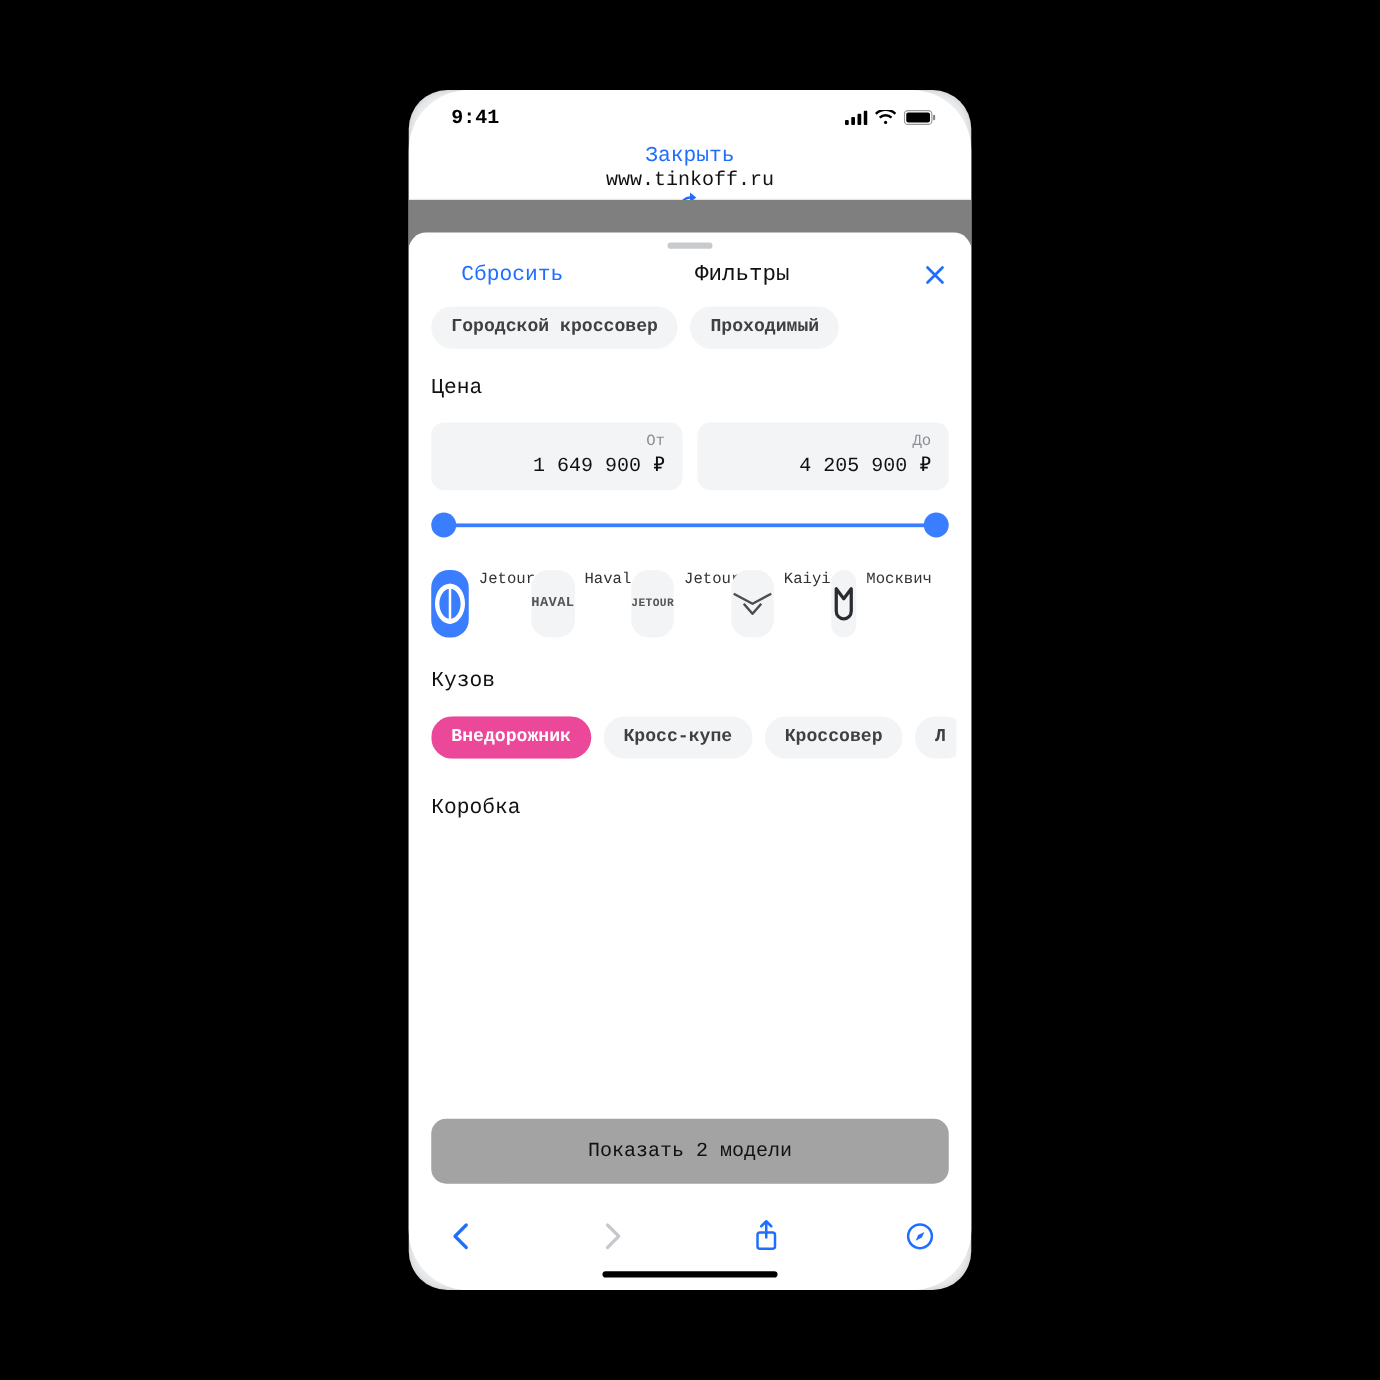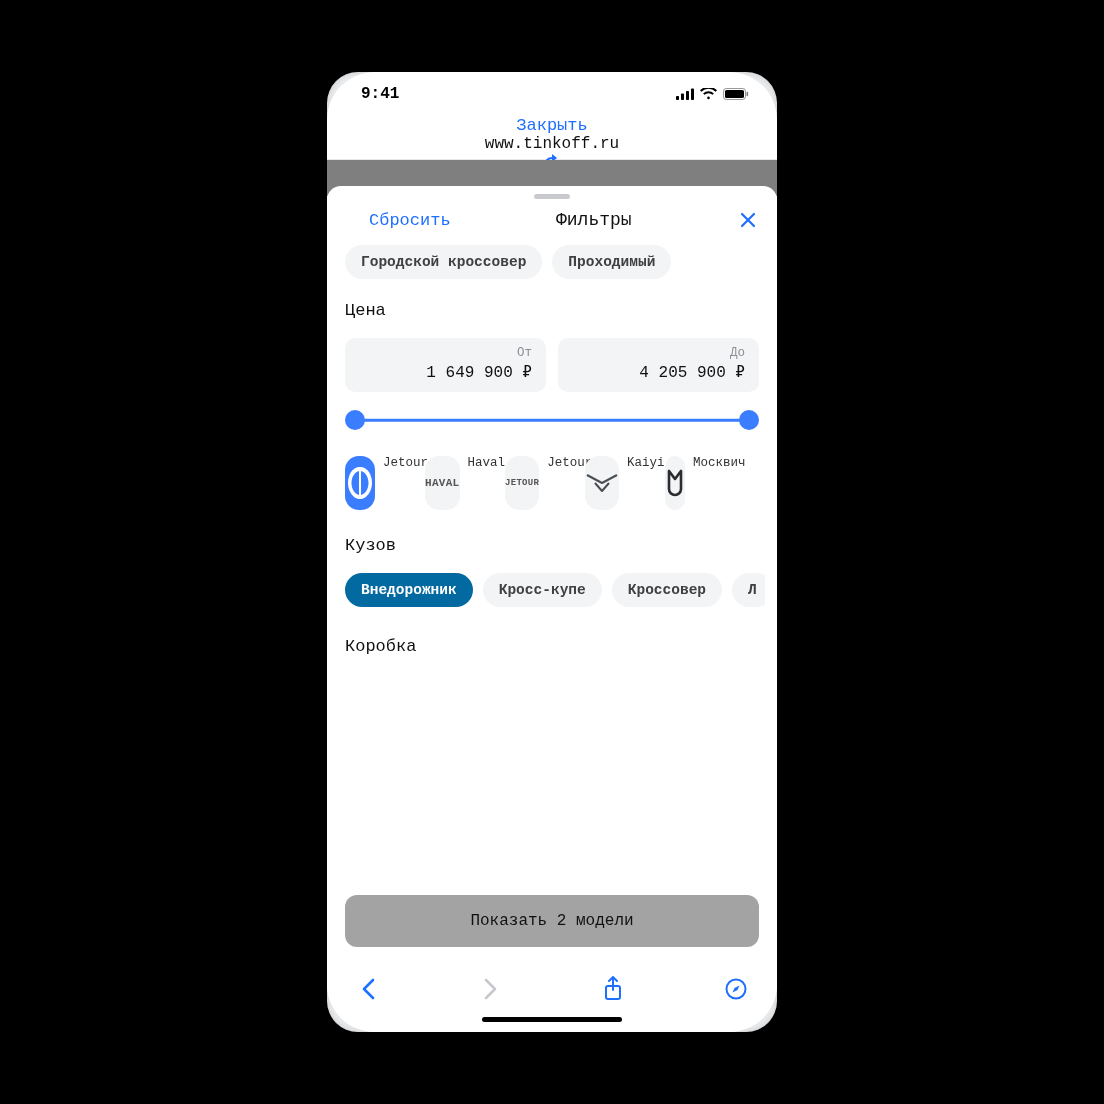--- a/index.html
+++ b/index.html
@@ -126,21 +126,21 @@
   .brand-item { width: 70px; display: flex; align-items: flex-start; gap: 8px; }
   .brand-logo {
     width: 54px; height: 54px; border-radius: 14px; background: #f3f4f6;
     display: flex; align-items: center; justify-content: center;
     font-size: 11px; font-weight: 700; color: #555; letter-spacing: 0.3px;
   }
   .brand-logo.selected { background: #3a7dff; color: #fff; }
   .brand-name { font-size: 12.5px; color: #333; }
 
   .body-chip-row { display: flex; gap: 10px; margin-bottom: 30px; overflow: hidden; width: 420px; }
-  .body-chip-row .chip.selected { background: #0369a1; color: #fff; }
+  .body-chip-row .chip.selected { background: #ec4899; color: #fff; }
 
   .show-btn {
     margin: 0 18px 18px;
     background: #a3a3a3;
     color: #111;
     font-size: 16px;
     font-weight: 400;
     border-radius: 12px;
     height: 52px;
     display: flex;

